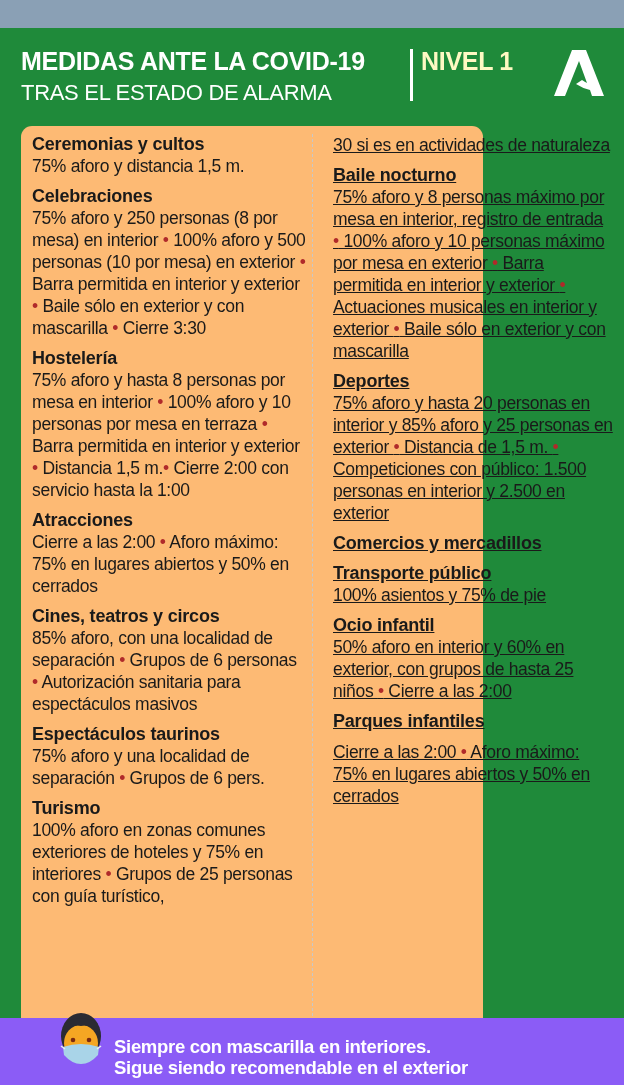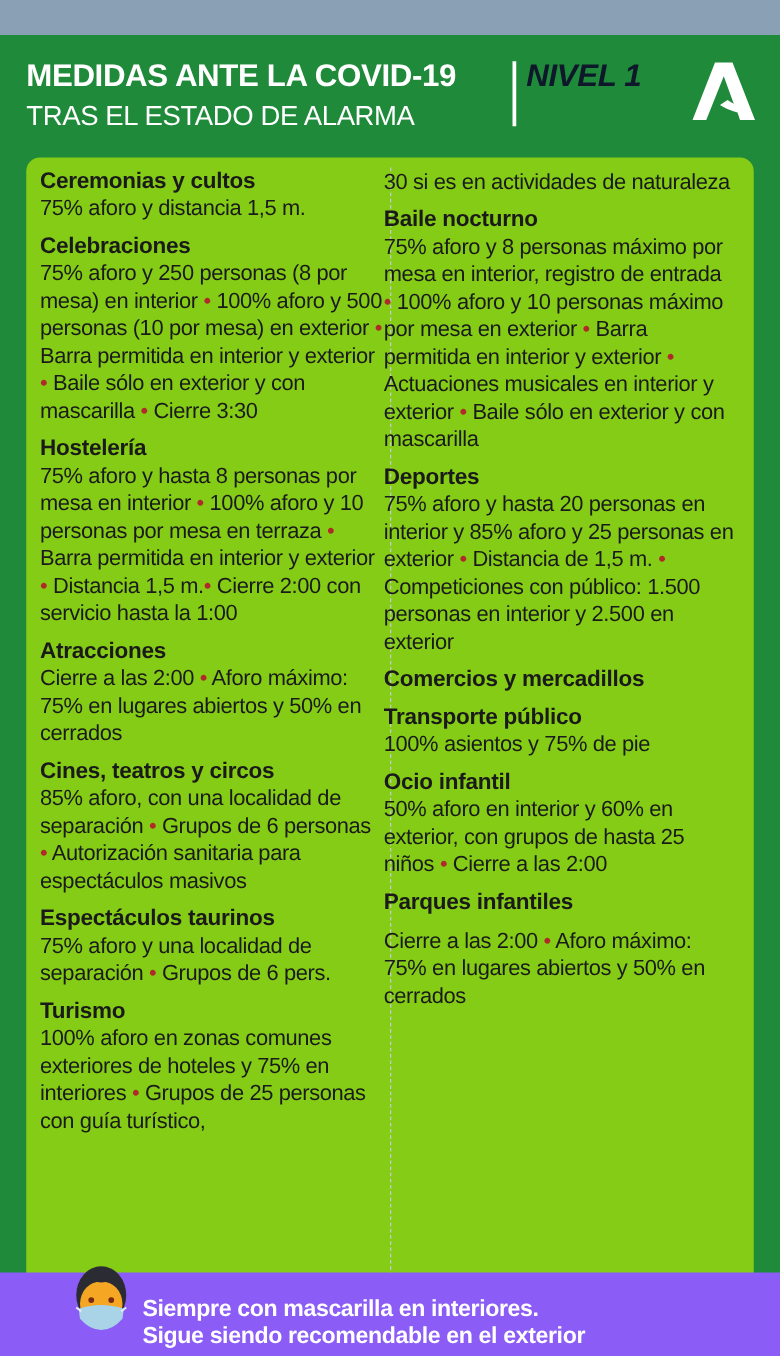--- a/index.html
+++ b/index.html
@@ -25,38 +25,38 @@
   }
   .title-sub {
     position: absolute; left: 21px; top: 52px;
     font-size: 22px; color: #ffffff; letter-spacing: -0.3px; white-space: nowrap;
   }
   .title-sep {
     position: absolute; left: 410px; top: 21px; width: 3px; height: 52px; background: #fff;
   }
   .title-level {
     position: absolute; left: 421px; top: 19px;
-    font-weight: bold; font-size: 25px; color: #0f172a; letter-spacing: -0.3px; white-space: nowrap; font-style: italic;
+    font-weight: bold; font-size: 25px; color: #fef9c3; letter-spacing: -0.3px; white-space: nowrap;
   }
   .logo {
     position: absolute; left: 552px; top: 20px; width: 54px; height: 50px;
   }
   .card {
-    position: absolute; left: 21px; top: 126px; width: 582px; height: 900px;
-    background: #84cc16; border-radius: 11px 11px 0 0;
+    position: absolute; left: 21px; top: 126px; width: 462px; height: 900px;
+    background: #fdba74; border-radius: 11px 11px 0 0;
   }
   .divider {
     position: absolute; left: 291px; top: 8px; bottom: 0; width: 0;
     border-left: 1px dashed #c8c8c8;
   }
   .col {
     position: absolute; top: 8px;
   }
   .col.left { left: 11px; width: 275px; }
-  .col.right { left: 286px; width: 280px; }
+  .col.right { left: 312px; width: 280px; text-decoration: underline; }
   .sect { margin-bottom: 9px; }
   .sect h3 {
     font-size: 18px; font-weight: bold; line-height: 21px; color: #1a1a1a;
     letter-spacing: -0.2px;
   }
   .sect p {
     font-size: 17.5px; line-height: 22px; color: #1a1a1a; letter-spacing: -0.3px;
   }
   .bullet { color: #b02a2a; }
   .footer {

